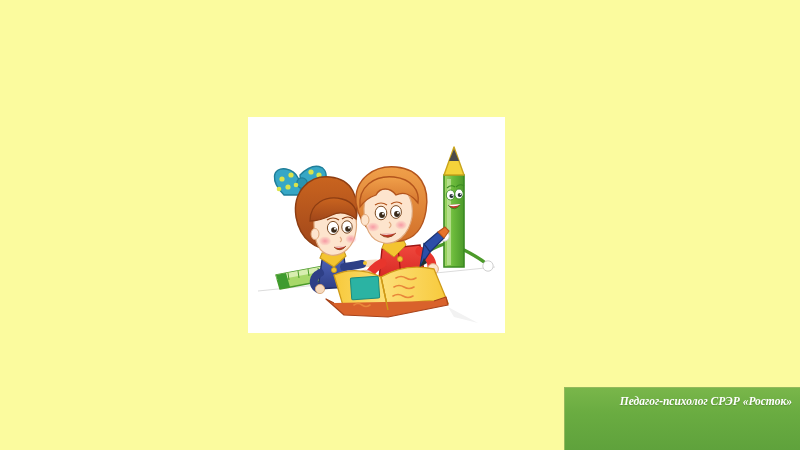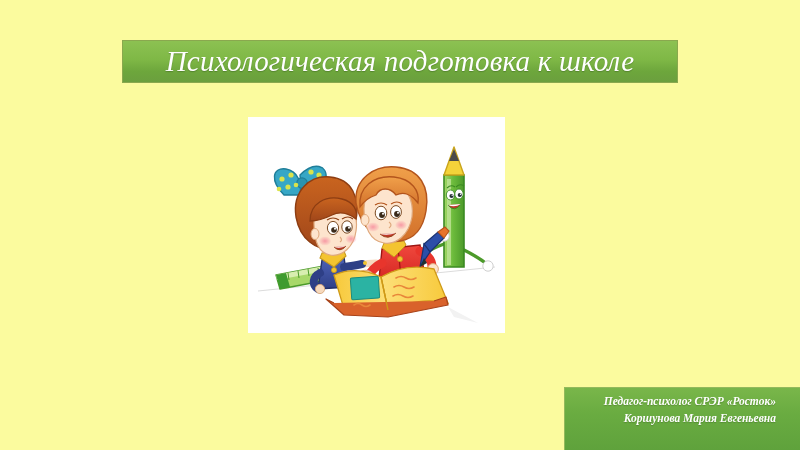--- a/index.html
+++ b/index.html
@@ -57,41 +57,38 @@
   #credit-block {
     position: absolute;
     left: 564px;
     top: 387px;
     width: 236px;
     height: 63px;
     background: linear-gradient(to bottom, #79b64a 0%, #6aac41 40%, #5fa23c 100%);
     border-top: 1px solid #93b95c;
     border-left: 1px solid #93b95c;
     box-sizing: border-box;
-    padding: 5px 24px 0 0;
+    padding: 5px 8px 0 0;
     text-align: right;
   }
   .credit-line {
     color: #ffffff;
     font-style: italic;
     font-weight: bold;
     font-size: 11.5px;
     line-height: 17px;
     white-space: nowrap;
     text-shadow: 0 1px 1px rgba(40,70,20,0.3);
   }
 </style>
 </head>
 <body>
 
 <div id="slide">
 
-  <div id="title-banner">
-    <div id="title-text">Психологическая подготовка к школе</div>
-  </div>
 
   <div id="picture-frame">
     <svg id="illustration" viewBox="0 0 257 216" aria-hidden="true">
       <defs>
         <linearGradient id="gGirlHair" x1="0" y1="0" x2="0" y2="1">
           <stop offset="0" stop-color="#c9641f"></stop>
             <stop offset="1" stop-color="#a0461a"></stop>
         </linearGradient>
         <linearGradient id="gBoyHair" x1="0" y1="0" x2="0" y2="1">
           <stop offset="0" stop-color="#f0a04a"></stop>
@@ -289,16 +286,15 @@
 
         <path d="M133 160 L140 193" stroke="#cf9a18" stroke-width="1.3" fill="none"></path>
       </g>
 
       <path d="M200 190 L230 206 L206 200 Z" fill="#f2f2f2"></path>
     </svg>
   </div>
 
   <div id="credit-block">
     <div class="credit-line">Педагог-психолог СРЭР «Росток»</div>
-    <div class="credit-line">Коршунова Мария Евгеньевна</div>
   </div>
 
 </div>
 
 </body></html>

